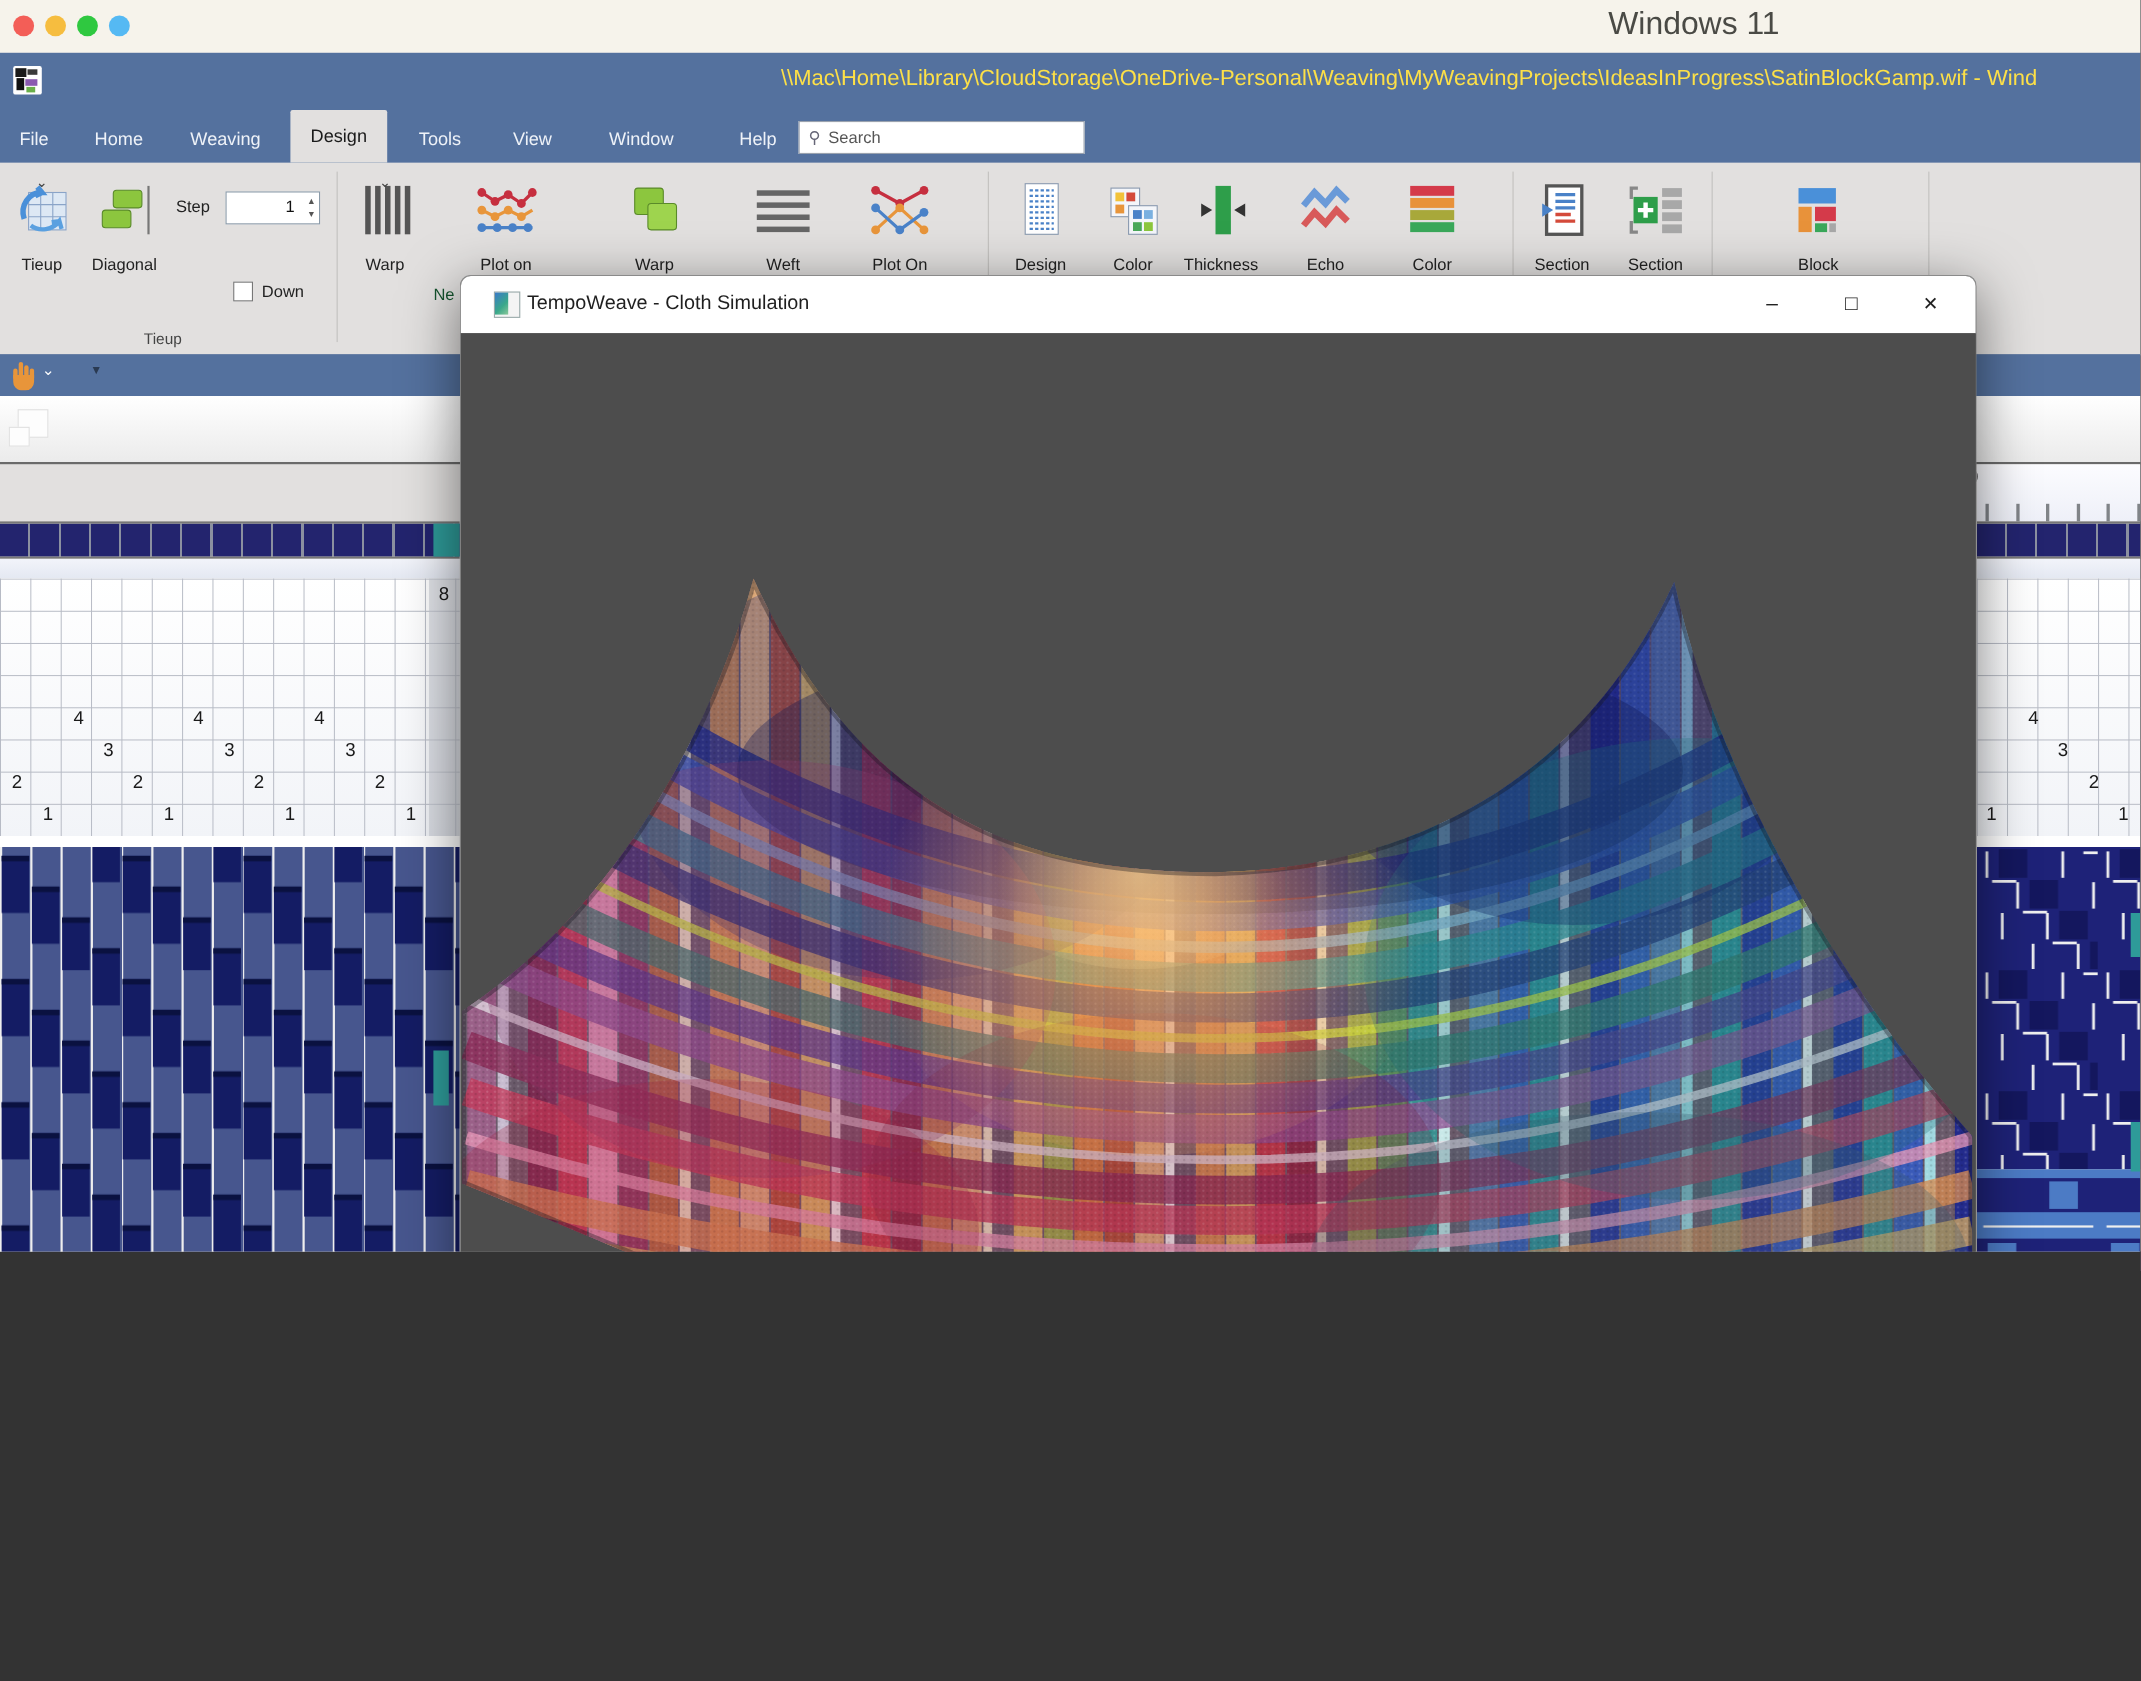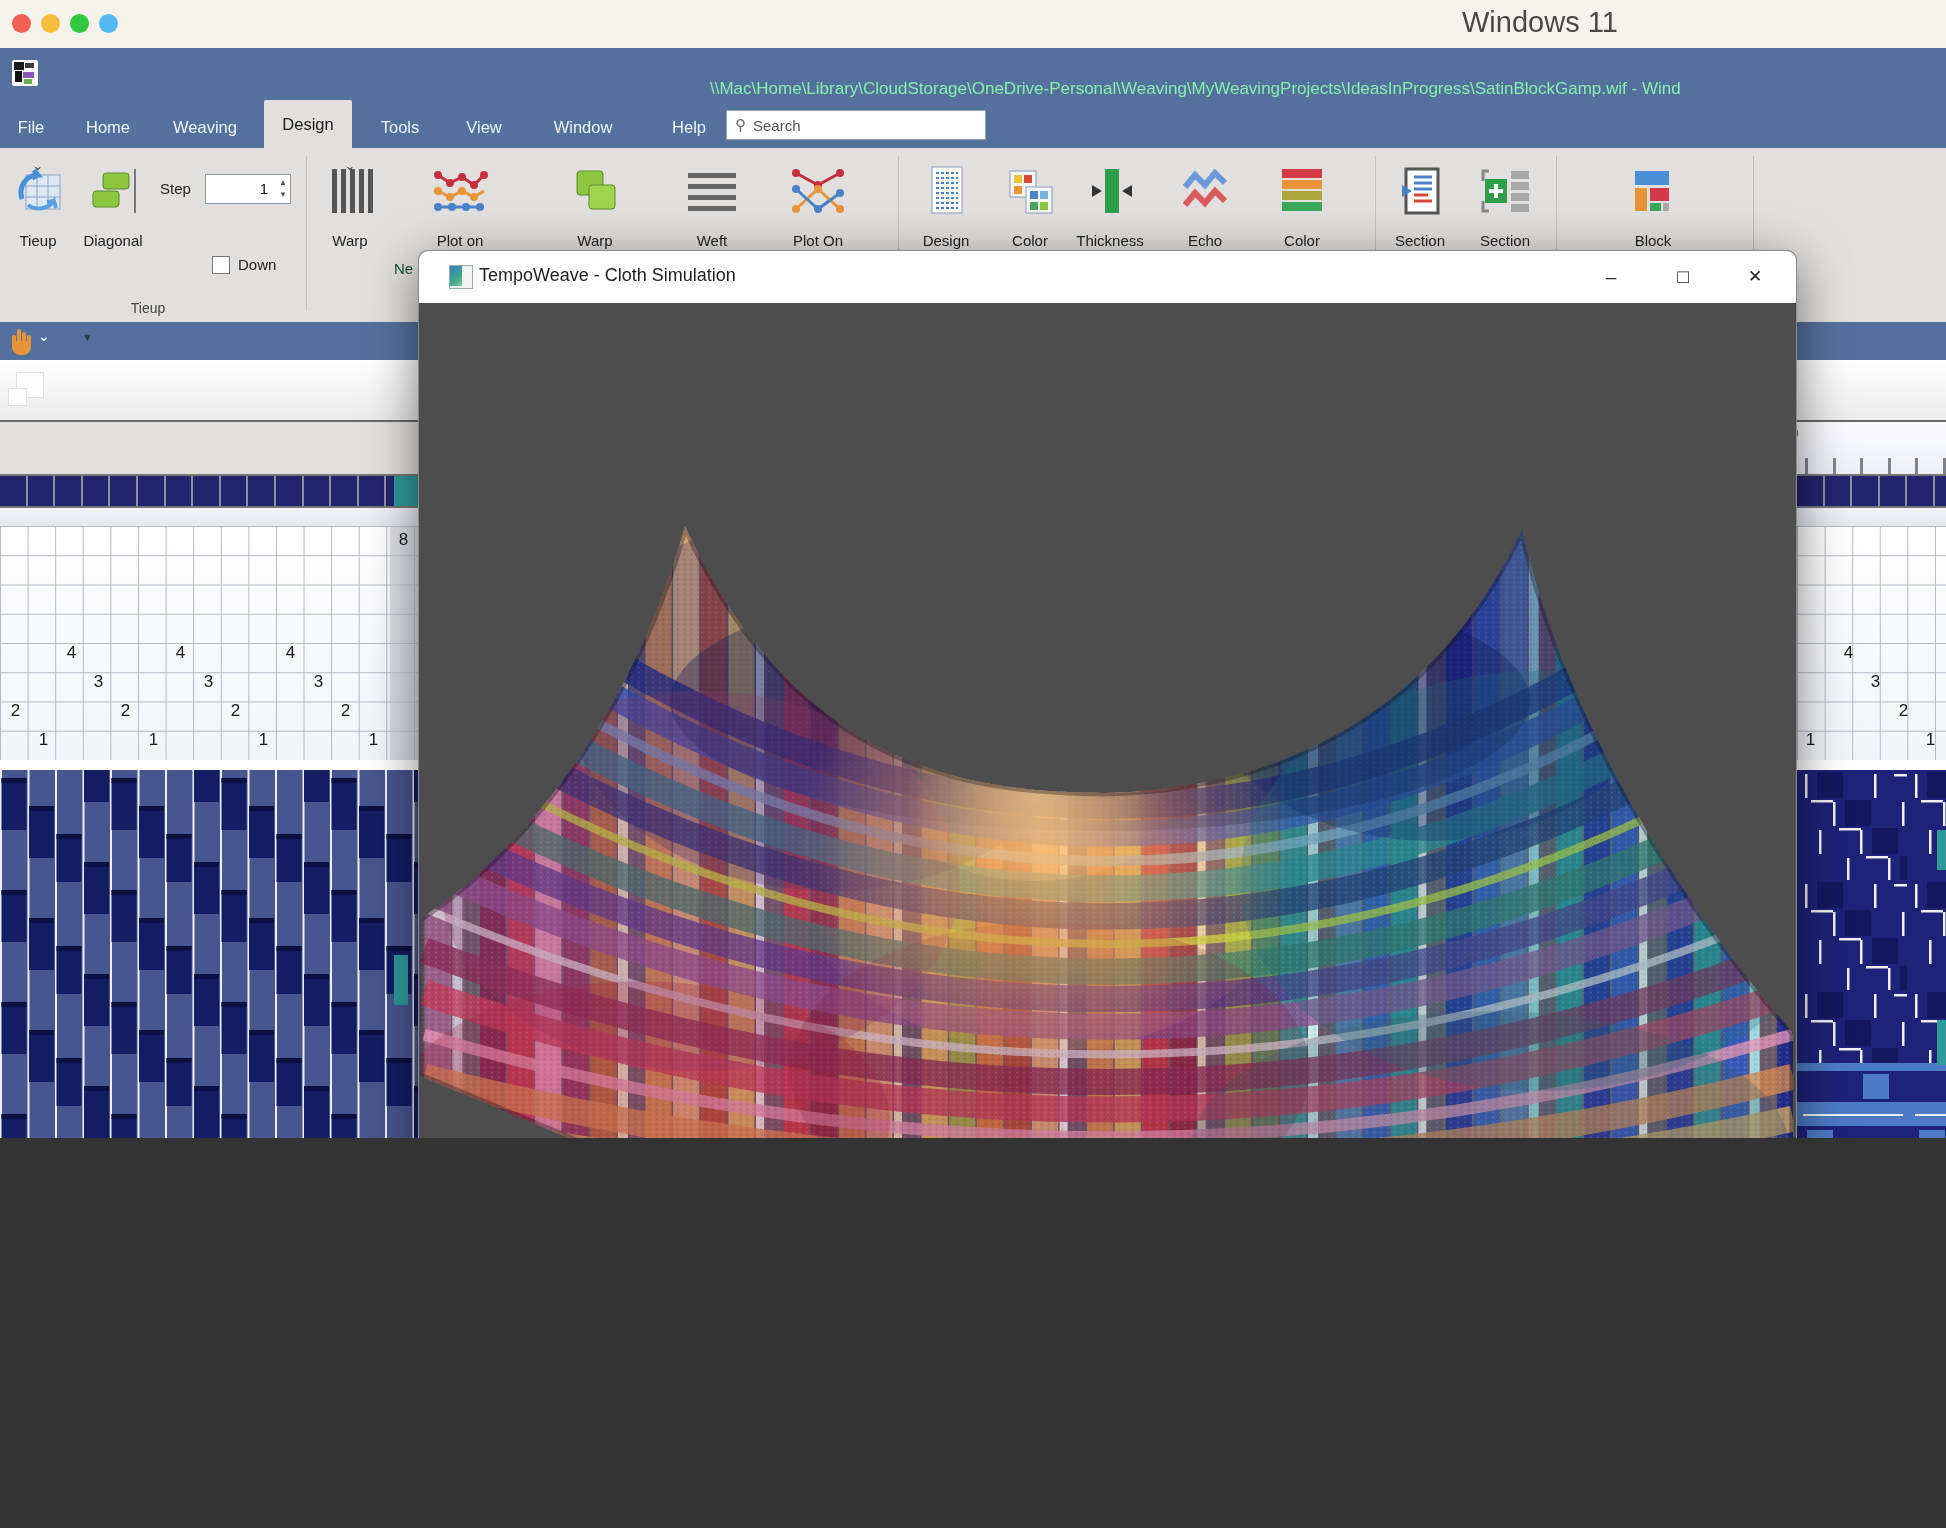--- a/index.html
+++ b/index.html
@@ -6,39 +6,39 @@
   .screen{position:relative;width:1946px;height:1138px;overflow:hidden;
     font-family:"Liberation Sans",sans-serif;background:#e2e0df;}
   
   .macbar{position:absolute;left:0;top:0;width:1946px;height:48px;background:#f6f3eb;}
   .tl{position:absolute;top:14px;width:19px;height:19px;border-radius:50%;}
   .oslabel{position:absolute;left:1462px;top:6px;font-size:29px;color:#4a4a45;}
   
   .titlebar{position:absolute;left:0;top:48px;width:1946px;height:100px;background:#54719e;overflow:hidden;}
   .appicon{position:absolute;left:12px;top:12px;width:26px;height:26px;background:#fff;border-radius:2px;}
   .appicon i{position:absolute;}
-  .tpath{position:absolute;left:710px;top:31px;font-size:17px;color:#86efac;white-space:nowrap;}
+  .tpath{position:absolute;left:710px;top:12px;font-size:20px;color:#fde047;white-space:nowrap;}
   .menu-item{position:absolute;top:58px;height:42px;line-height:42px;font-size:16.5px;color:#eef2f8;text-align:center;}
   .menu-item.sel{background:#e2e0df;color:#1a1a1a;top:52px;height:48px;line-height:48px;border-radius:2px 2px 0 0;}
   .searchbox{position:absolute;left:726px;top:62px;width:260px;height:30px;background:#fff;border:1px solid #9aa2ae;
     font-size:15px;color:#555;display:flex;align-items:center;padding-left:8px;box-sizing:border-box;}
   .searchbox .mag{margin-right:7px;color:#667;font-size:15px;}
   
   .ribbon{position:absolute;left:0;top:148px;width:1946px;height:174px;background:#e2e0df;border-bottom:1px solid #b8b8b8;}
   .rsep{position:absolute;top:8px;width:1px;height:155px;background:#c2c0be;}
   .rbtn{position:absolute;top:10px;width:96px;height:110px;display:flex;flex-direction:column;align-items:center;}
   .rbtn .ric{height:66px;display:flex;align-items:center;justify-content:center;}
   .rbtn .rlb{font-size:15px;color:#222;margin-top:8px;white-space:nowrap;}
   .chev{position:absolute;font-size:13px;color:#444;}
   .grouplabel{position:absolute;top:152px;font-size:14px;color:#444;text-align:center;width:120px;}
   .steplabel{position:absolute;left:160px;top:32px;font-size:15px;color:#222;}
   .stepbox{position:absolute;left:205px;top:26px;width:86px;height:30px;background:#fff;border:1px solid #8a9aa8;box-sizing:border-box;}
   .stepval{position:absolute;right:22px;top:5px;font-size:15px;color:#111;}
   .spin{position:absolute;right:3px;font-size:8px;color:#555;line-height:8px;}
-  .downrow{position:absolute;left:168px;top:108px;display:flex;padding-left:44px;}
+  .downrow{position:absolute;left:168px;top:108px;display:flex;align-items:center;padding-left:44px;}
   .cb{width:16px;height:16px;background:#fff;border:1px solid #777;margin-right:8px;}
   .downlb{font-size:15px;color:#222;}
   .nefrag{position:absolute;left:394px;top:112px;font-size:15px;color:#14532d;}
   
   .toolrow{position:absolute;left:0;top:322px;width:1946px;height:38px;background:#54719e;}
   .whiterow{position:absolute;left:0;top:360px;width:1946px;height:60px;background:linear-gradient(#ffffff,#ebebeb);border-bottom:2px solid #6a6a6a;}
   .wsq1{position:absolute;left:16px;top:12px;width:26px;height:24px;background:#fdfdfd;border:1px solid #e0e0e0;}
   .wsq2{position:absolute;left:8px;top:28px;width:17px;height:16px;background:#fdfdfd;border:1px solid #e0e0e0;}
   
   .strip{position:absolute;top:422px;height:1106px;overflow:hidden;}

